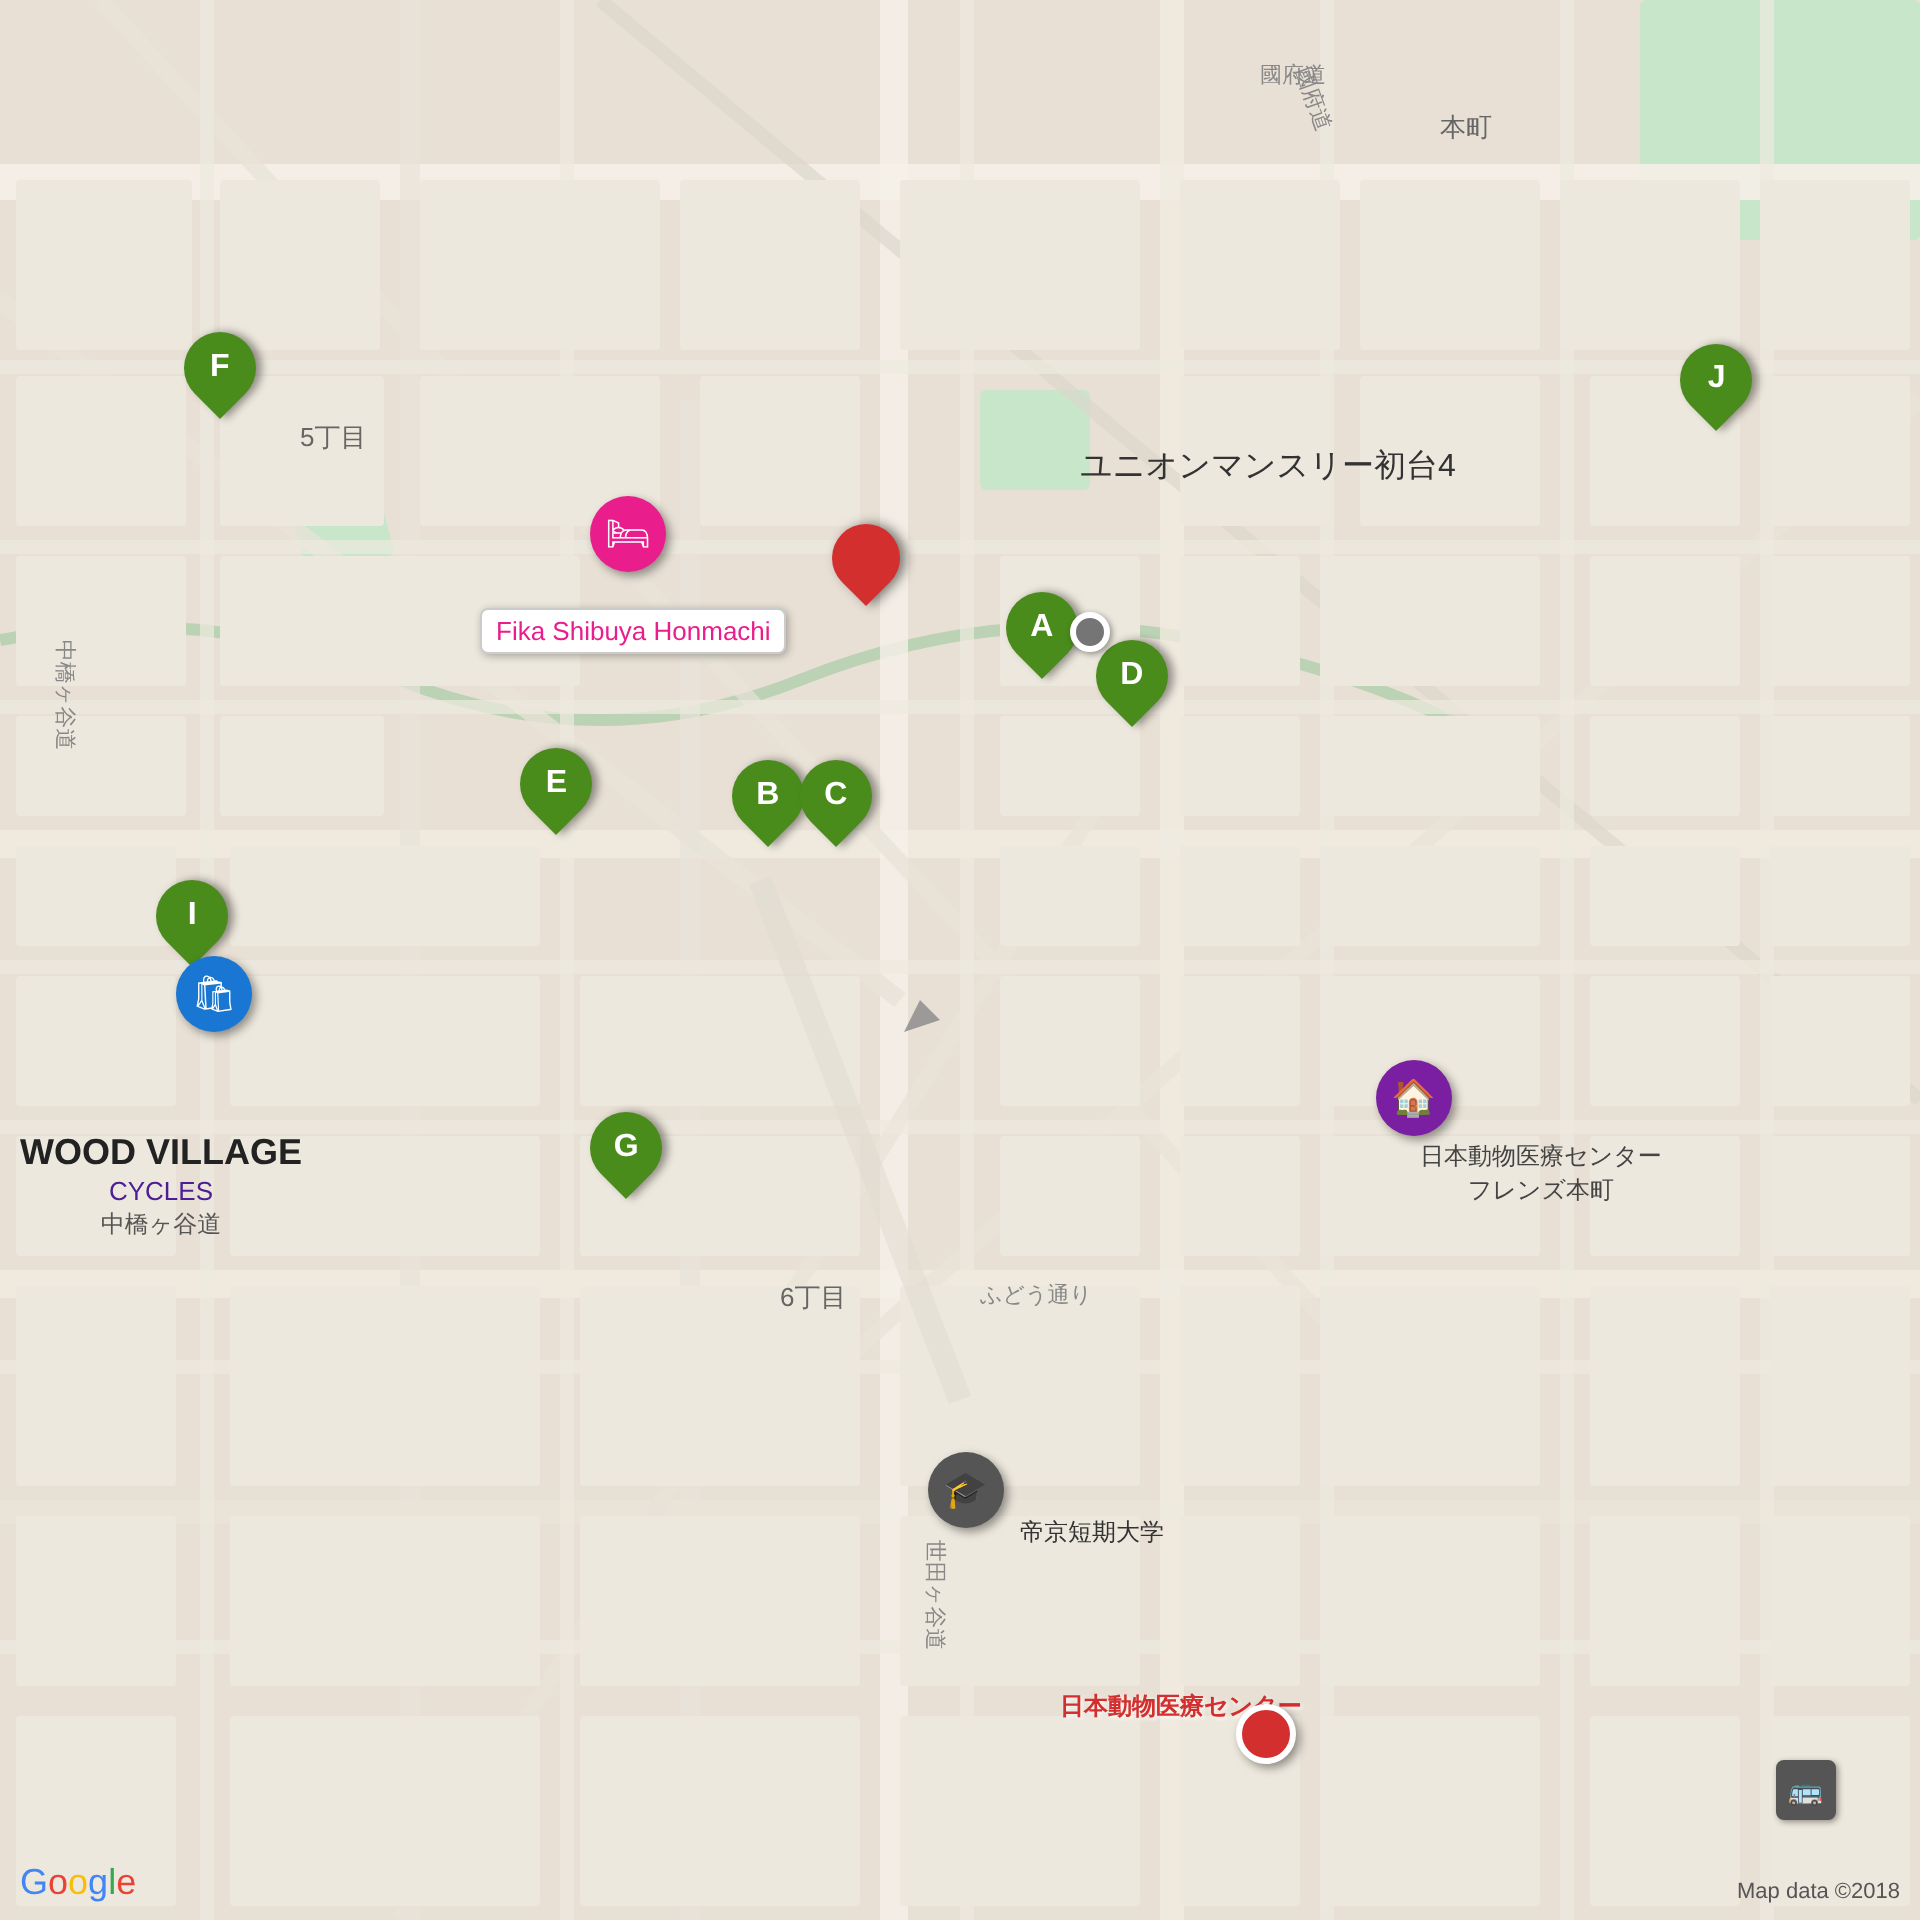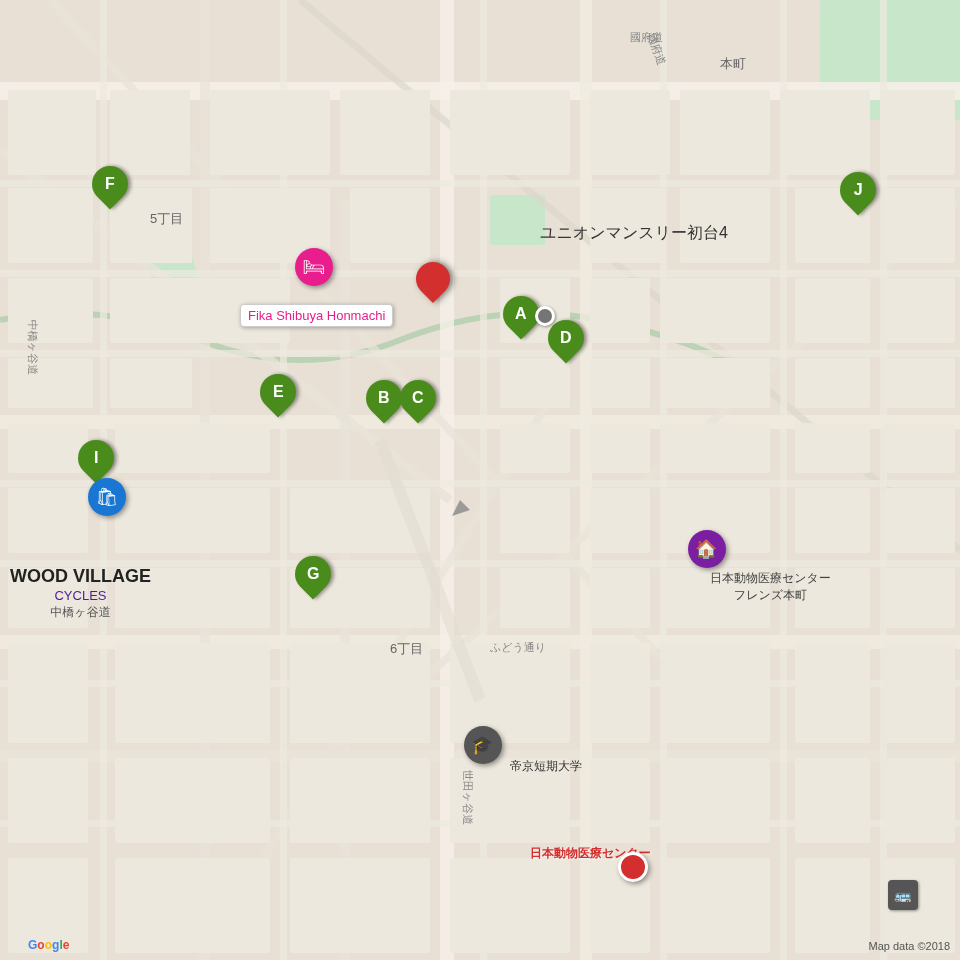--- a/index.html
+++ b/index.html
@@ -117,23 +117,23 @@
       justify-content: center;
       color: white;
       font-size: 18px;
       box-shadow: 2px 2px 5px rgba(0,0,0,0.4);
     }
 
     
     .google-logo {
       position: absolute;
       bottom: 8px;
-      left: 28px;
-      font-size: 12px;
-      font-weight: bold;
+      left: 10px;
+      font-size: 18px;
+      font-weight: normal;
     }
     .google-logo .g { color: #4285F4; }
     .google-logo .o1 { color: #EA4335; }
     .google-logo .o2 { color: #FBBC05; }
     .google-logo .g2 { color: #4285F4; }
     .google-logo .l { color: #34A853; }
     .google-logo .e { color: #EA4335; }
 
     .map-data-text {
       position: absolute;

